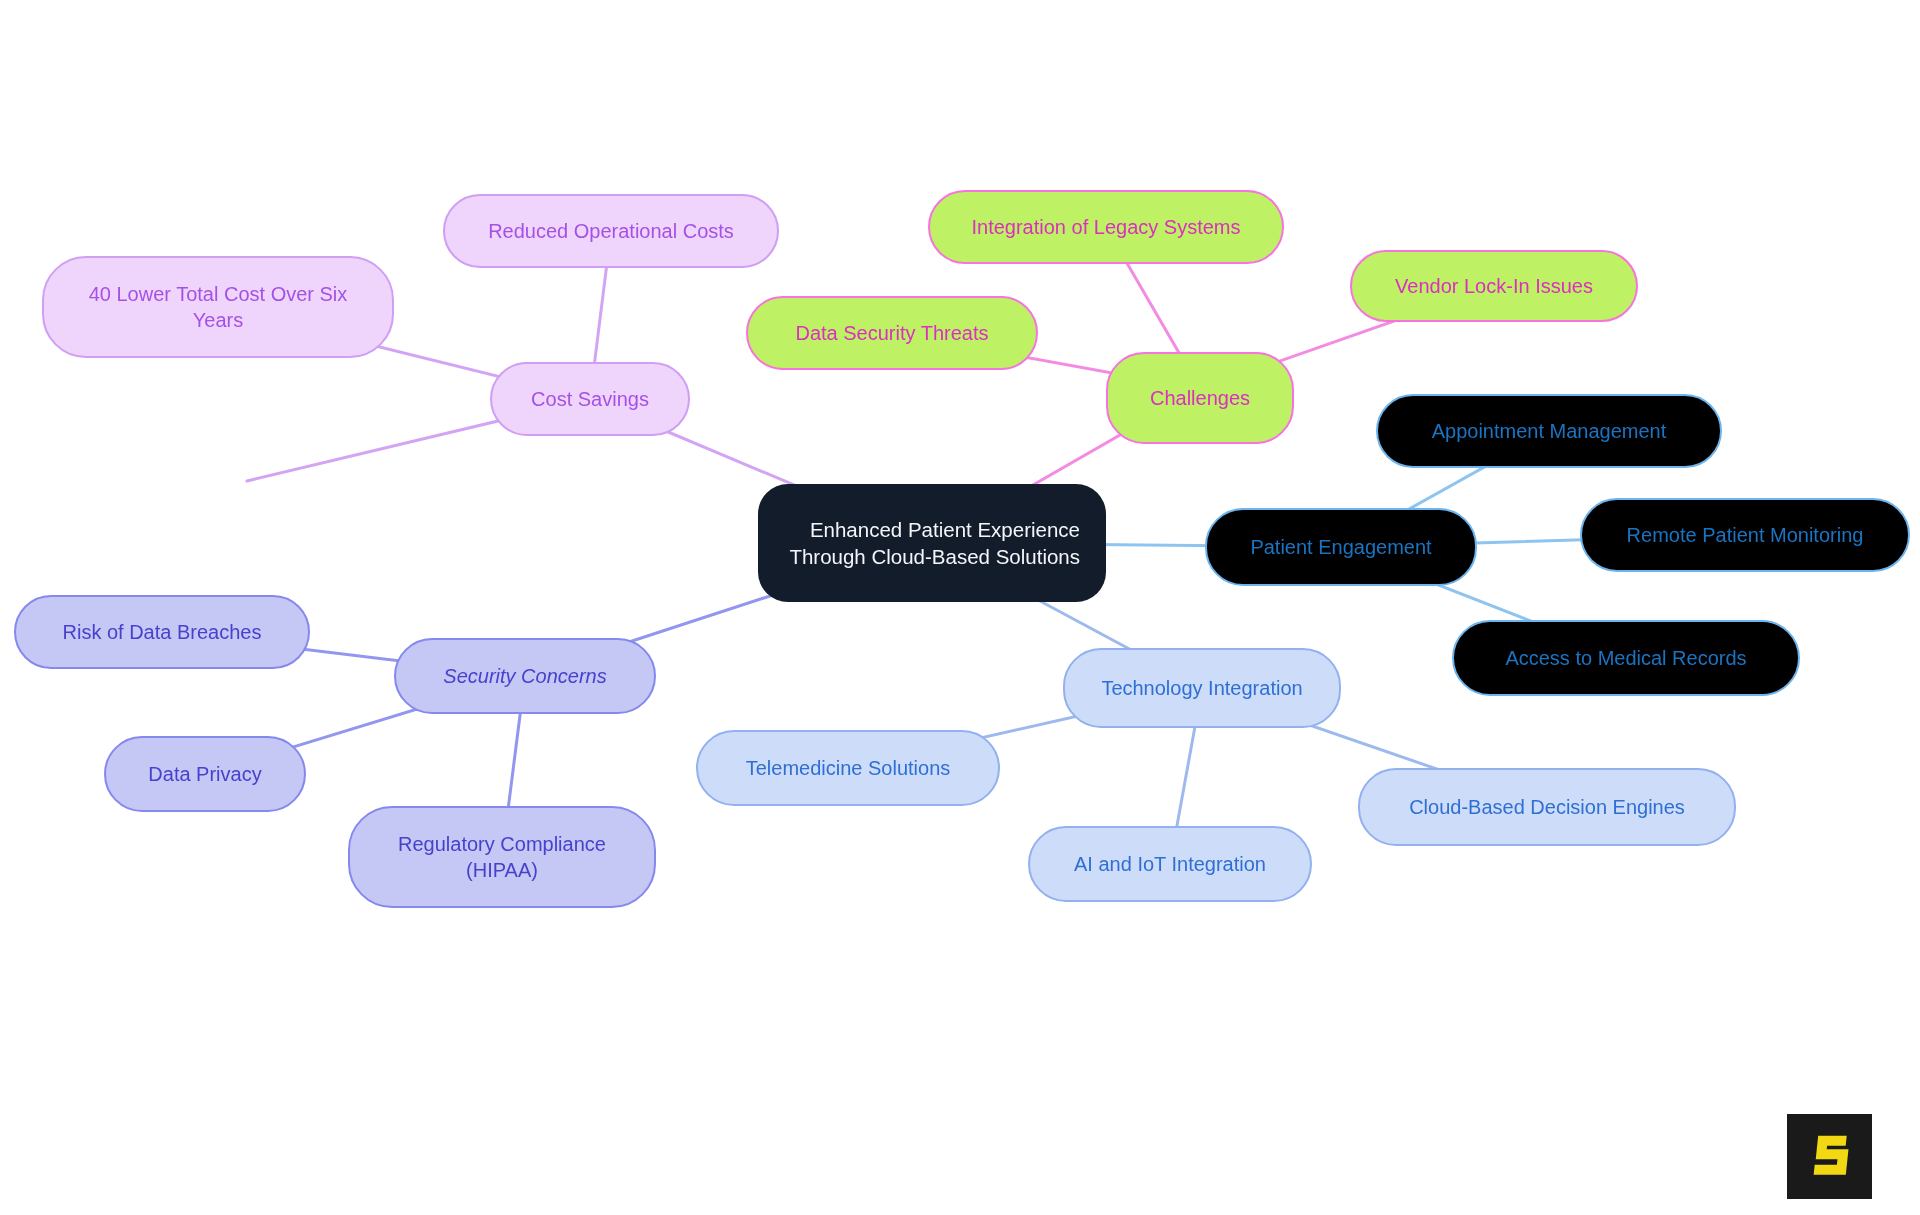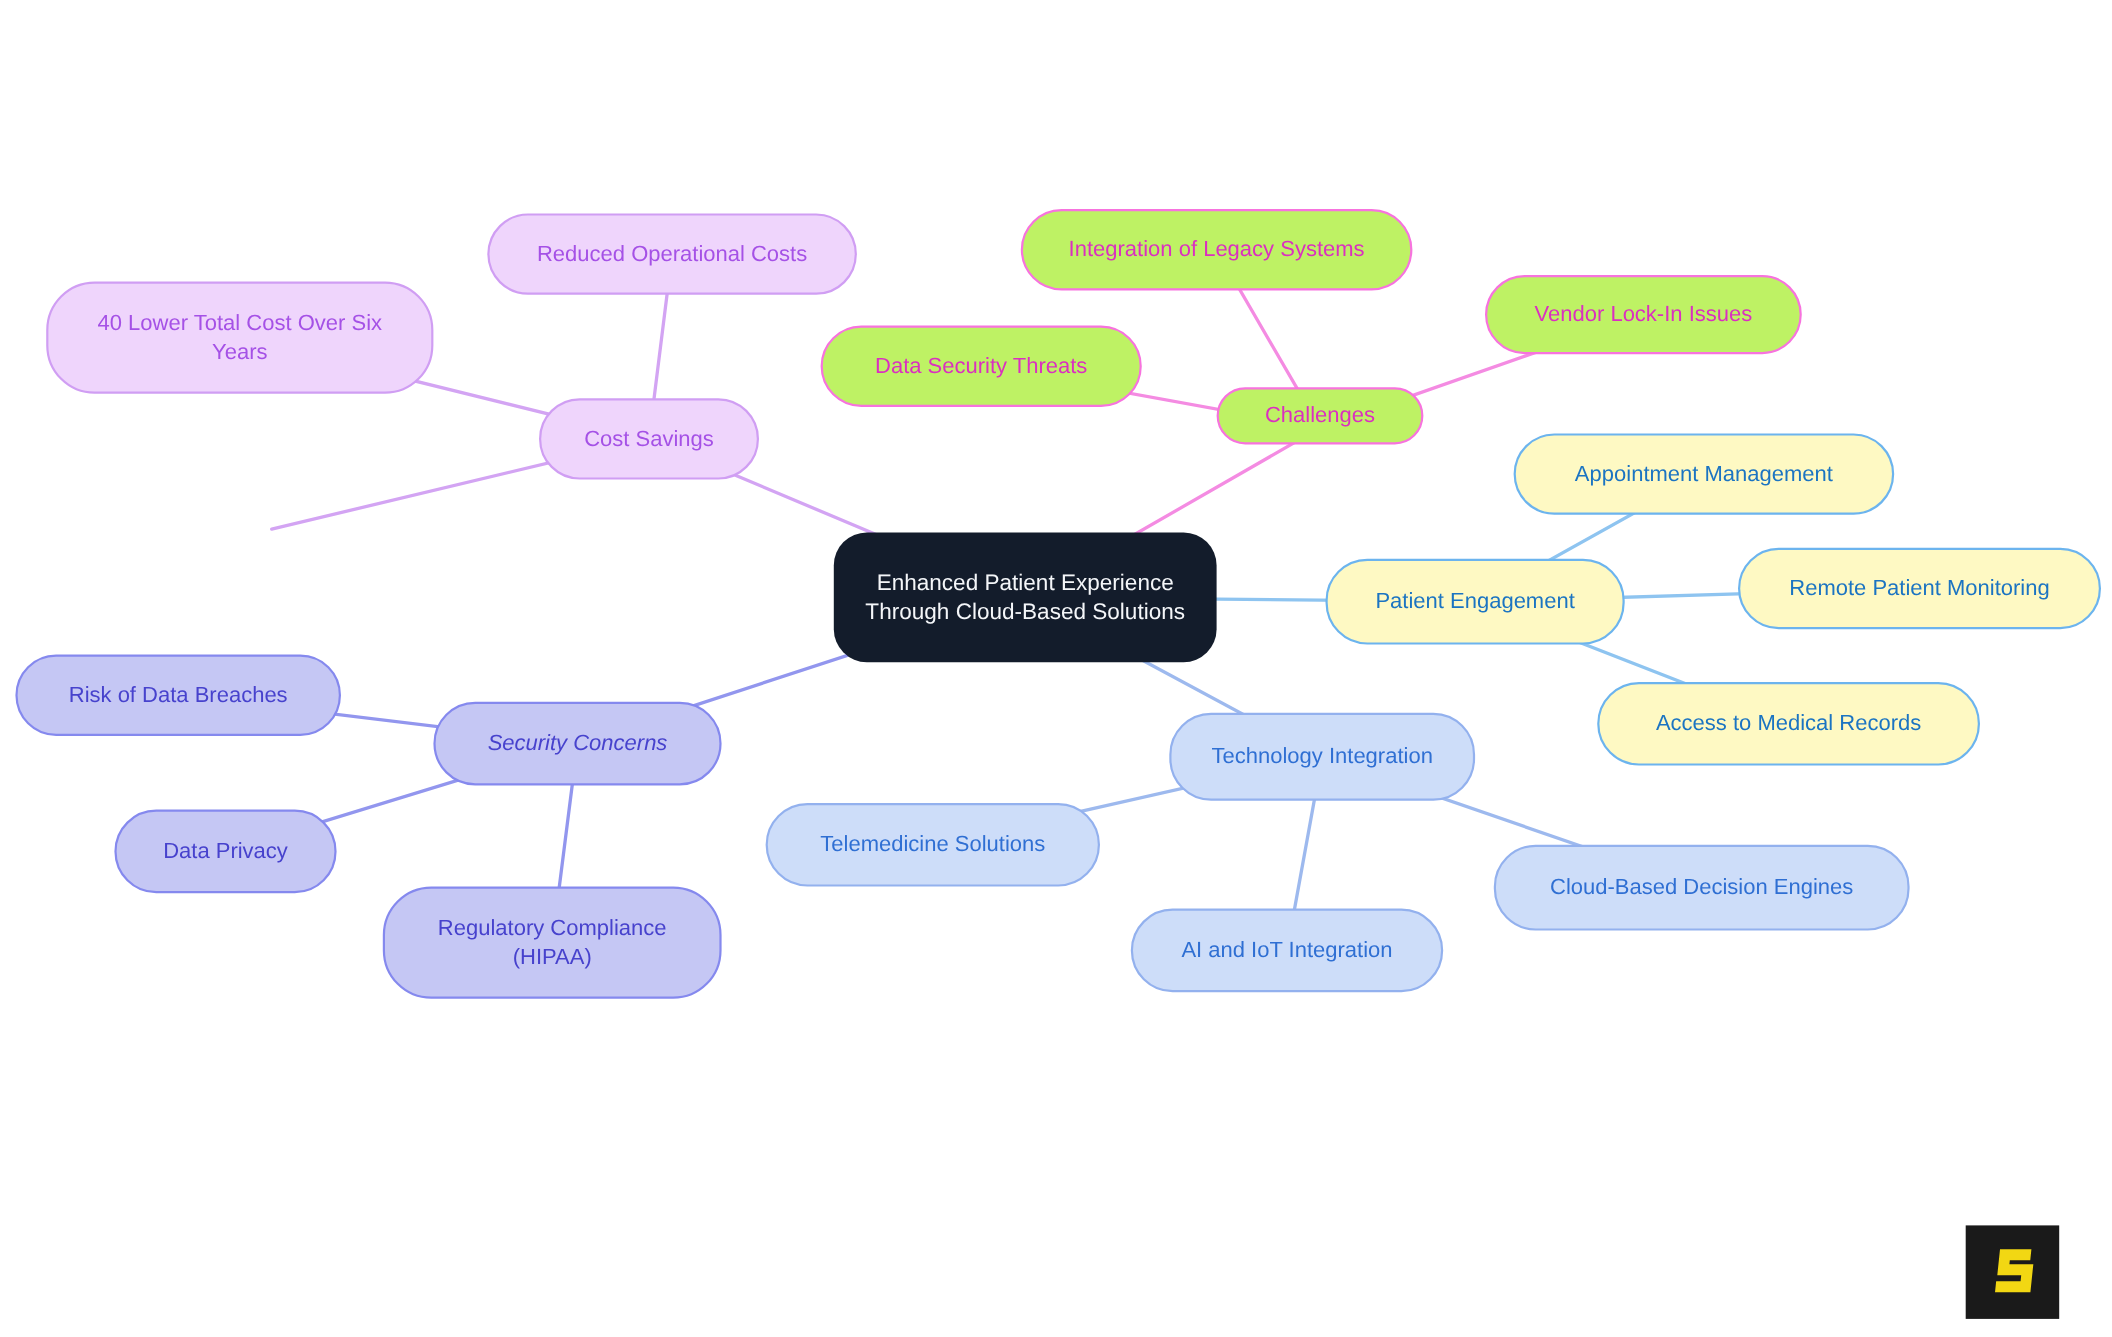--- a/index.html
+++ b/index.html
@@ -28,21 +28,21 @@
     font-size:20px;line-height:1.32;
     padding:6px 20px;
     cursor:pointer;
   }
   .node.central{
     background:#131c2b;color:#f4f6f9;border:none;
     border-radius:30px;font-size:20.5px;padding:10px 26px;
   }
   .node.lav {background:#efd5fc;border-color:#d09ef3;color:#a551e6;}
   .node.pink{background:#bef264;border-color:#f773de;color:#db2fc0;}
-  .node.sky {background:#fef9c3;border-color:#6cb4ee;color:#1b74c2;}
+  .node.sky {background:#000000;border-color:#6cb4ee;color:#1b74c2;}
   .node.pale{background:#cdddf9;border-color:#93b1ee;color:#2f6fd3;}
   .node.peri{background:#c5c7f4;border-color:#8589ee;color:#4742cd;}
 
   .logo{
     position:absolute;left:1787px;top:1114px;width:85px;height:85px;
     background:#1a1a1a;
     display:flex;align-items:center;justify-content:center;
     cursor:pointer;
   }
   .logo svg{transform:skewX(-6deg);}
@@ -72,27 +72,27 @@
     <line class="edge pale" x1="1202" y1="688" x2="848" y2="768"></line>
     <line class="edge pale" x1="1202" y1="688" x2="1170" y2="864"></line>
     <line class="edge pale" x1="1202" y1="688" x2="1547" y2="807"></line>
 
     <line class="edge peri" x1="932" y1="543" x2="525" y2="676"></line>
     <line class="edge peri" x1="525" y1="676" x2="162" y2="632"></line>
     <line class="edge peri" x1="525" y1="676" x2="205" y2="774"></line>
     <line class="edge peri" x1="525" y1="676" x2="502" y2="857"></line>
   </svg>
 
-  <div class="node central" style="left:758px;top:484px;width:348px;height:118px;">Enhanced Patient Experience Through Cloud-Based Solutions</div>
+  <div class="node central" style="left:758px;top:484px;width:348px;height:118px;text-align:right;">Enhanced Patient Experience Through Cloud-Based Solutions</div>
 
   <div class="node lav" style="left:490px;top:362px;width:200px;height:74px;">Cost Savings</div>
   <div class="node lav" style="left:443px;top:194px;width:336px;height:74px;">Reduced Operational Costs</div>
   <div class="node lav" style="left:42px;top:256px;width:352px;height:102px;border-radius:44px;">40 Lower Total Cost Over Six Years</div>
 
-  <div class="node pink" style="left:1106px;top:352px;width:188px;height:52px;">Challenges</div>
+  <div class="node pink" style="left:1106px;top:352px;width:188px;height:92px;">Challenges</div>
   <div class="node pink" style="left:928px;top:190px;width:356px;height:74px;">Integration of Legacy Systems</div>
   <div class="node pink" style="left:746px;top:296px;width:292px;height:74px;">Data Security Threats</div>
   <div class="node pink" style="left:1350px;top:250px;width:288px;height:72px;">Vendor Lock-In Issues</div>
 
   <div class="node sky" style="left:1205px;top:508px;width:272px;height:78px;">Patient Engagement</div>
   <div class="node sky" style="left:1376px;top:394px;width:346px;height:74px;">Appointment Management</div>
   <div class="node sky" style="left:1580px;top:498px;width:330px;height:74px;">Remote Patient Monitoring</div>
   <div class="node sky" style="left:1452px;top:620px;width:348px;height:76px;">Access to Medical Records</div>
 
   <div class="node pale" style="left:1063px;top:648px;width:278px;height:80px;text-align:center;">Technology Integration</div>

